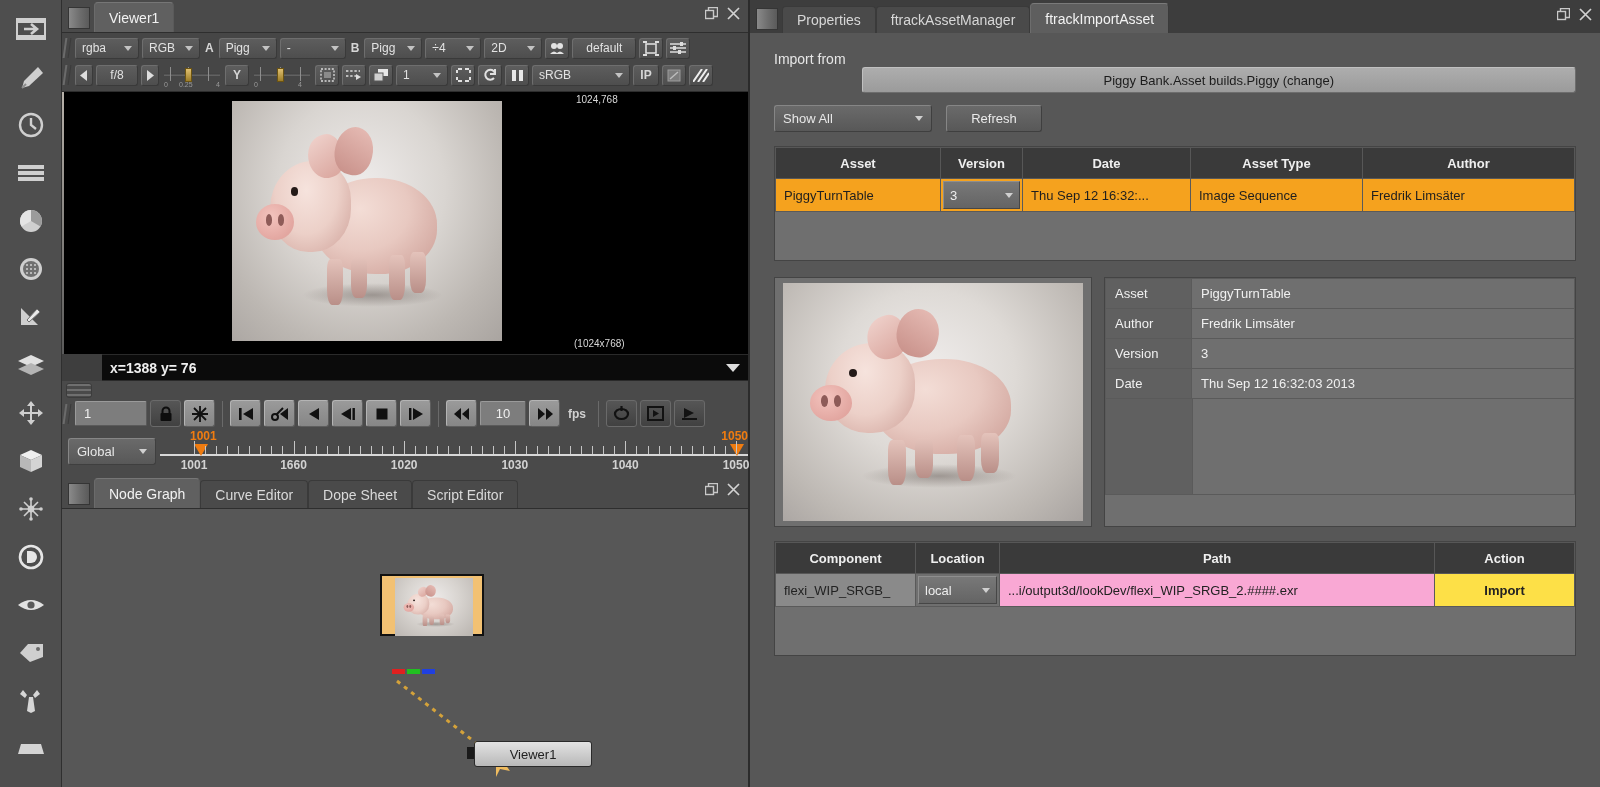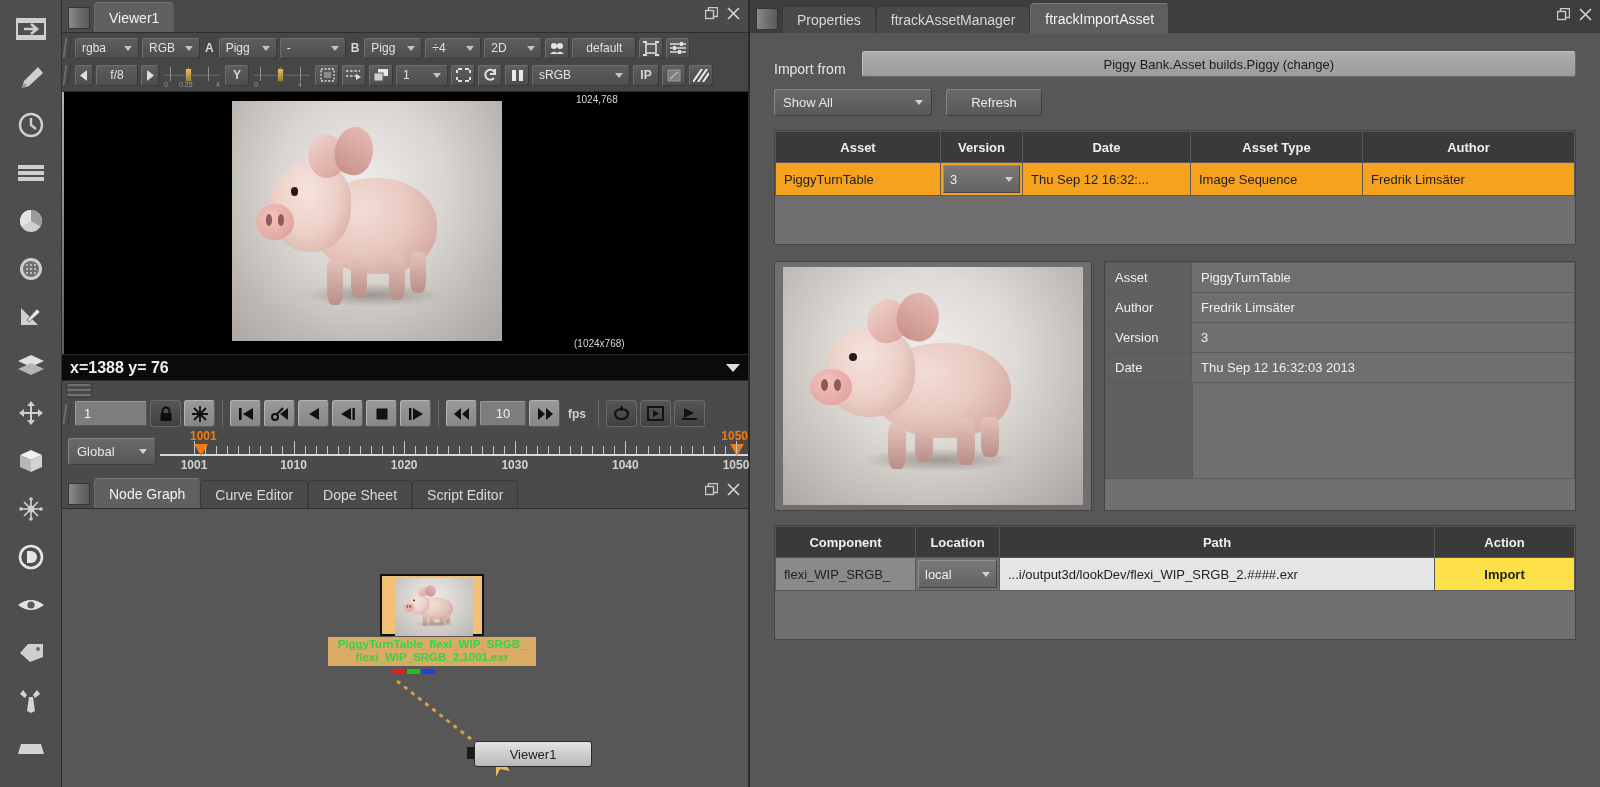--- a/index.html
+++ b/index.html
@@ -120,23 +120,23 @@
     transform: rotate(14deg); }
   .pig .leg { position:absolute; width:6%; height:19%;
     background: linear-gradient(180deg,#e4c3bb,#b98f88); border-radius: 22% 22% 32% 32%; }
   .pig .l1 { left:35%; top:66%; } .pig .l2 { left:44%; top:65%; height:17%; }
   .pig .l3 { left:58%; top:64%; } .pig .l4 { left:66%; top:63%; height:17%; }
   .pig .shadow { position:absolute; left:26%; top:76%; width:52%; height:10%;
     background: radial-gradient(ellipse, rgba(90,80,75,.45), rgba(90,80,75,0) 70%); }
 
   
   .coordbar {
-    height:27px; background:#0b0b0b; color:#efefef; font-size:16px; font-weight:bold;
+    height:27px; background:#0b0b0b; color:#efefef; font-size:14px; font-weight:bold;
     display:flex; align-items:center; padding-left:8px; position:relative;
-    border-top:1px solid #2a2a2a; border-bottom:1px solid #2a2a2a;
+    border-top:1px solid #2a2a2a; border-bottom:1px solid #2a2a2a;margin-left:40px;
   }
   .coordbar .dn { position:absolute; right:8px; width:0;height:0;
     border-left:7px solid transparent;border-right:7px solid transparent;border-top:8px solid #ddd; }
 
   
   .transport { background:#4a4a4a; padding: 2px 0 0 0; }
   .tgrip { width:26px; height:15px; margin-left:4px;
     background:repeating-linear-gradient(180deg,#6f6f6f 0 2px,#4a4a4a 2px 5px);
     border:1px solid #3c3c3c; border-radius:3px; }
   .trow { display:flex; align-items:center; gap:3px; padding:2px 0 3px 2px; height:32px; }
@@ -194,26 +194,26 @@
 
   .panelhdr {
     background:#2b2b2b; height:50px; display:flex; align-items:center;
     padding:0 16px; justify-content:space-between; margin-bottom:14px;
   }
   .panelhdr .left { display:flex; align-items:center; gap:12px; }
   .panelhdr .title { color:#ededed; font-size:19px; }
   .helpico { width:24px;height:24px;border:2px solid #b9b9b9;border-radius:50%;
     color:#c8c8c8;font-size:14px;display:flex;align-items:center;justify-content:center; }
 
-  .formrow { display:flex; align-items:flex-end; gap:16px; margin-bottom:12px; }
+  .formrow { display:flex; align-items:flex-start; gap:16px; margin-bottom:12px; }
   .formlabel { color:#e6e6e6; font-size:14px; }
   .wide-btn { flex:1; height:26px; background:linear-gradient(180deg,#adadad,#9b9b9b);
     border:1px solid #c0c0c0; border-bottom-color:#6d6d6d; border-right-color:#6d6d6d;
     border-radius:3px; color:#1c1c1c; font-size:13px;
-    display:flex; align-items:center; justify-content:center; }
+    display:flex; align-items:center; justify-content:center;margin-top:16px; }
   .row2 { display:flex; gap:14px; margin-bottom:14px; }
   .sel { width:158px; height:27px; background:linear-gradient(180deg,#6a6a6a,#585858);
     border:1px solid #868686; border-bottom-color:#3f3f3f; border-right-color:#3f3f3f;
     border-radius:3px; color:#e7e7e7; font-size:13px; display:flex; align-items:center;
     justify-content:space-between; padding:0 8px; }
   .pbtn { width:96px; height:27px; background:linear-gradient(180deg,#6a6a6a,#585858);
     border:1px solid #868686; border-bottom-color:#3f3f3f; border-right-color:#3f3f3f;
     border-radius:3px; color:#eaeaea; font-size:13px;
     display:flex; align-items:center; justify-content:center; }
 
@@ -250,21 +250,21 @@
   .kvpad .b { flex:1; background:#6f6f6f; border:1px solid #5a5a5a; border-top:none; border-left:none;}
 
   
   .imp-btn { background:#1a9ff0; color:#fff; font-weight:bold; text-align:center; }
   .loccell { padding:0 !important; }
   .locinner { margin:2px; height:28px; background:linear-gradient(180deg,#787878,#646464);
     border:1px solid #8e8e8e; border-bottom-color:#464646; border-right-color:#464646;
     color:#eee; font-size:13px; display:flex; align-items:center; justify-content:space-between;
     padding:0 6px; }
   td.comp { background:#8a8a8a; color:#1c1c1c; }
-  td.path { background:#e5e5e5; color:#1c1c1c; }
+  td.path { background:#f9a8d4; color:#1c1c1c; }
   .caret-sm { width:0;height:0;border-left:4px solid transparent;border-right:4px solid transparent;
            border-top:5px solid #d0d0d0; }
 </style>
 </head>
 <body>
 
 <div class="app">
 
   <div class="rail">
     <div class="rail-ico">
@@ -757,21 +757,21 @@
             <div class="rtick" style="left: 487.51px;"></div>
             <div class="rtick" style="left: 498.571px;"></div>
             <div class="rtick" style="left: 509.633px;"></div>
             <div class="rtick" style="left: 520.694px;"></div>
             <div class="rtick" style="left: 531.755px;"></div>
             <div class="rtick" style="left: 542.816px;"></div>
             <div class="rtick" style="left: 553.878px;"></div>
             <div class="rtick" style="left: 564.939px;"></div>
             <div class="rtick maj" style="left: 576px;"></div>
             <div class="rlabel" style="left: 34px;">1001</div>
-            <div class="rlabel" style="left: 133.551px;">1010</div>
+            <div class="rlabel" style="left: 133.551px;">1660</div>
             <div class="rlabel" style="left: 244.163px;">1020</div>
             <div class="rlabel" style="left: 354.776px;">1030</div>
             <div class="rlabel" style="left: 465.388px;">1040</div>
             <div class="rlabel" style="left: 576px;">1050</div>
           </div>
       </div>
     </div>
 
     <div class="tabbar">
       <div class="tabgrip"></div>
@@ -818,24 +818,20 @@
               <div class="ear1"></div>
               <div class="ear2"></div>
             <div class="snout"></div>
               <div class="nostril n1"></div>
               <div class="nostril n2"></div>
             <div class="eye"></div>
               <div class="leg l1"></div>
               <div class="leg l2"></div>
           </div>
         </div>
-      </div>
-      <div class="nodelabel" style="color: rgb(55, 210, 74);">
-        <div>PiggyTurnTable_flexi_WIP_SRGB_</div>
-        <div>flexi_WIP_SRGB_2.1001.exr</div>
       </div>
       <div class="chips">
         <span class="chip" id="chip0" style="background: rgb(224, 32, 32);"></span>
         <span class="chip" id="chip1" style="background: rgb(32, 192, 32);"></span>
         <span class="chip" id="chip2" style="background: rgb(32, 64, 224);"></span>
       </div>
       <div class="vn-tab"></div>
       <div class="viewernode">
         <span>Viewer1</span>
       </div>

